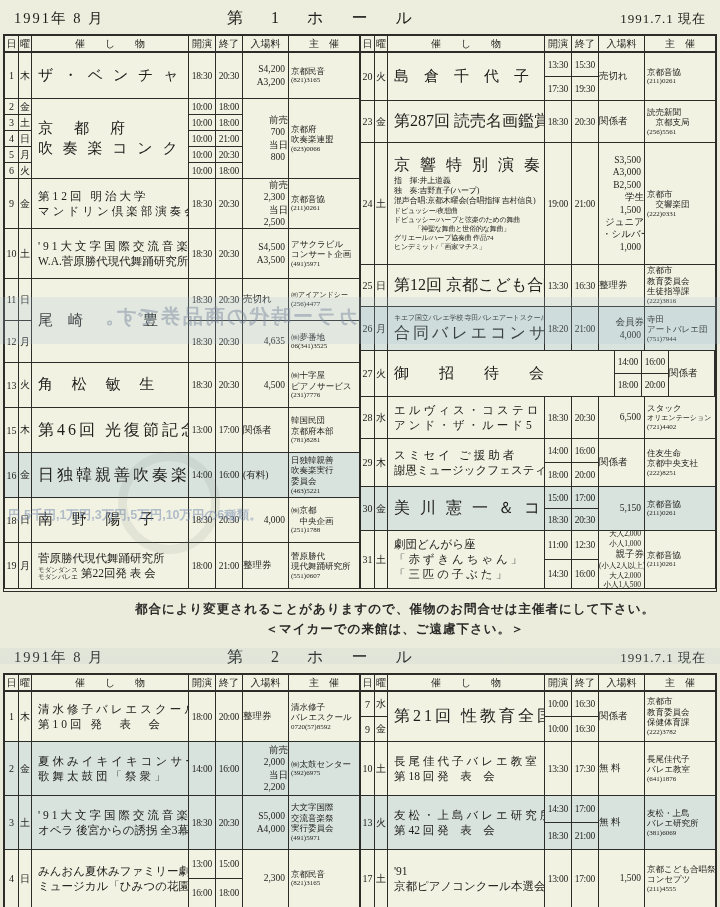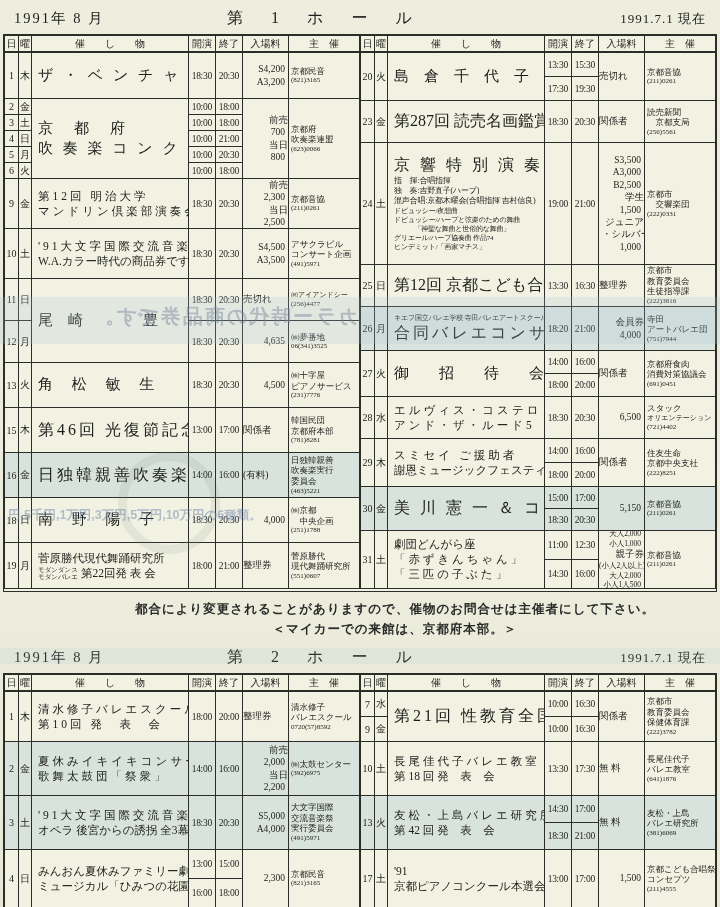--- a/index.html
+++ b/index.html
@@ -227,21 +227,21 @@
           </div>
           <div class="erow" style="height: 50px;">
             <div class="col datecol">
               <div class="dsub">
                 <div class="dnum">10</div>
                 <div class="dday">土</div>
               </div>
             </div>
             <div class="col titlecol">
               <div class="tline med sp1">'91大文字国際交流音楽祭</div>
-              <div class="tline med">W.A.カラー時代の商品券です</div>
+              <div class="tline med">W.A.菅原勝代現代舞踊研究所</div>
             </div>
             <div class="col timecol">
               <div class="tsub">
                 <div class="ts">18:30</div>
                 <div class="te">20:30</div>
               </div>
             </div>
             <div class="col feecol">
               <div class="fsub">
                 <div class="fl r">S4,500</div>
@@ -526,21 +526,21 @@
           </div>
           <div class="erow" style="height: 122px;">
             <div class="col datecol">
               <div class="dsub">
                 <div class="dnum">24</div>
                 <div class="dday">土</div>
               </div>
             </div>
             <div class="col titlecol">
               <div class="tline name2 sp1">京 響 特 別 演 奏 会</div>
-              <div class="tline small">指　揮:合唱指揮</div>
+              <div class="tline small">指　揮:井上道義</div>
               <div class="tline small">独　奏:吉野直子(ハープ)</div>
               <div class="tline small">混声合唱:京都木曜会(合唱指揮 吉村信良)</div>
               <div class="tline tiny">ドビュッシー/夜想曲</div>
               <div class="tline tiny">ドビュッシー/ハープと弦楽のための舞曲</div>
               <div class="tline tiny">　　　「神聖な舞曲と世俗的な舞曲」</div>
               <div class="tline tiny">グリエール/ハープ協奏曲 作品74</div>
               <div class="tline tiny">ヒンデミット/「画家マチス」</div>
             </div>
             <div class="col timecol">
               <div class="tsub">
@@ -647,27 +647,20 @@
               <div class="tsub">
                 <div class="ts">18:00</div>
                 <div class="te">20:00</div>
               </div>
             </div>
             <div class="col feecol">
               <div class="fsub">
                 <div class="fl c">関係者</div>
               </div>
             </div>
-            <div class="col orgcol">
-              <div class="osub">
-                <div class="ol">京都府食肉</div>
-                <div class="ol">消費対策協議会</div>
-                <div class="ol xs">(691)0451</div>
-              </div>
-            </div>
           </div>
           <div class="erow" style="height: 42px;">
             <div class="col datecol">
               <div class="dsub">
                 <div class="dnum">28</div>
                 <div class="dday">水</div>
               </div>
             </div>
             <div class="col titlecol">
               <div class="tline med sp1">エルヴィス・コステロ</div>
@@ -796,21 +789,21 @@
                 <div class="ol xs">(211)0261</div>
               </div>
             </div>
           </div>
         </div>
     </div>
   </section>
 
   <div class="notes">
     <div>都合により変更されることがありますので、催物のお問合せは主催者にして下さい。</div>
-    <div>＜マイカーでの来館は、京都府本部。＞</div>
+    <div>＜マイカーでの来館は、ご遠慮下さい。＞</div>
   </div>
 
   <section>
     <div class="secbar">
       <span class="month">1991年 8 月</span>
       <span class="htitle">第　2　ホ　ー　ル</span>
       <span class="asof">1991.7.1 現在</span>
     </div>
     <div class="ttable">
       <div class="thalf" id="hall2-left">

